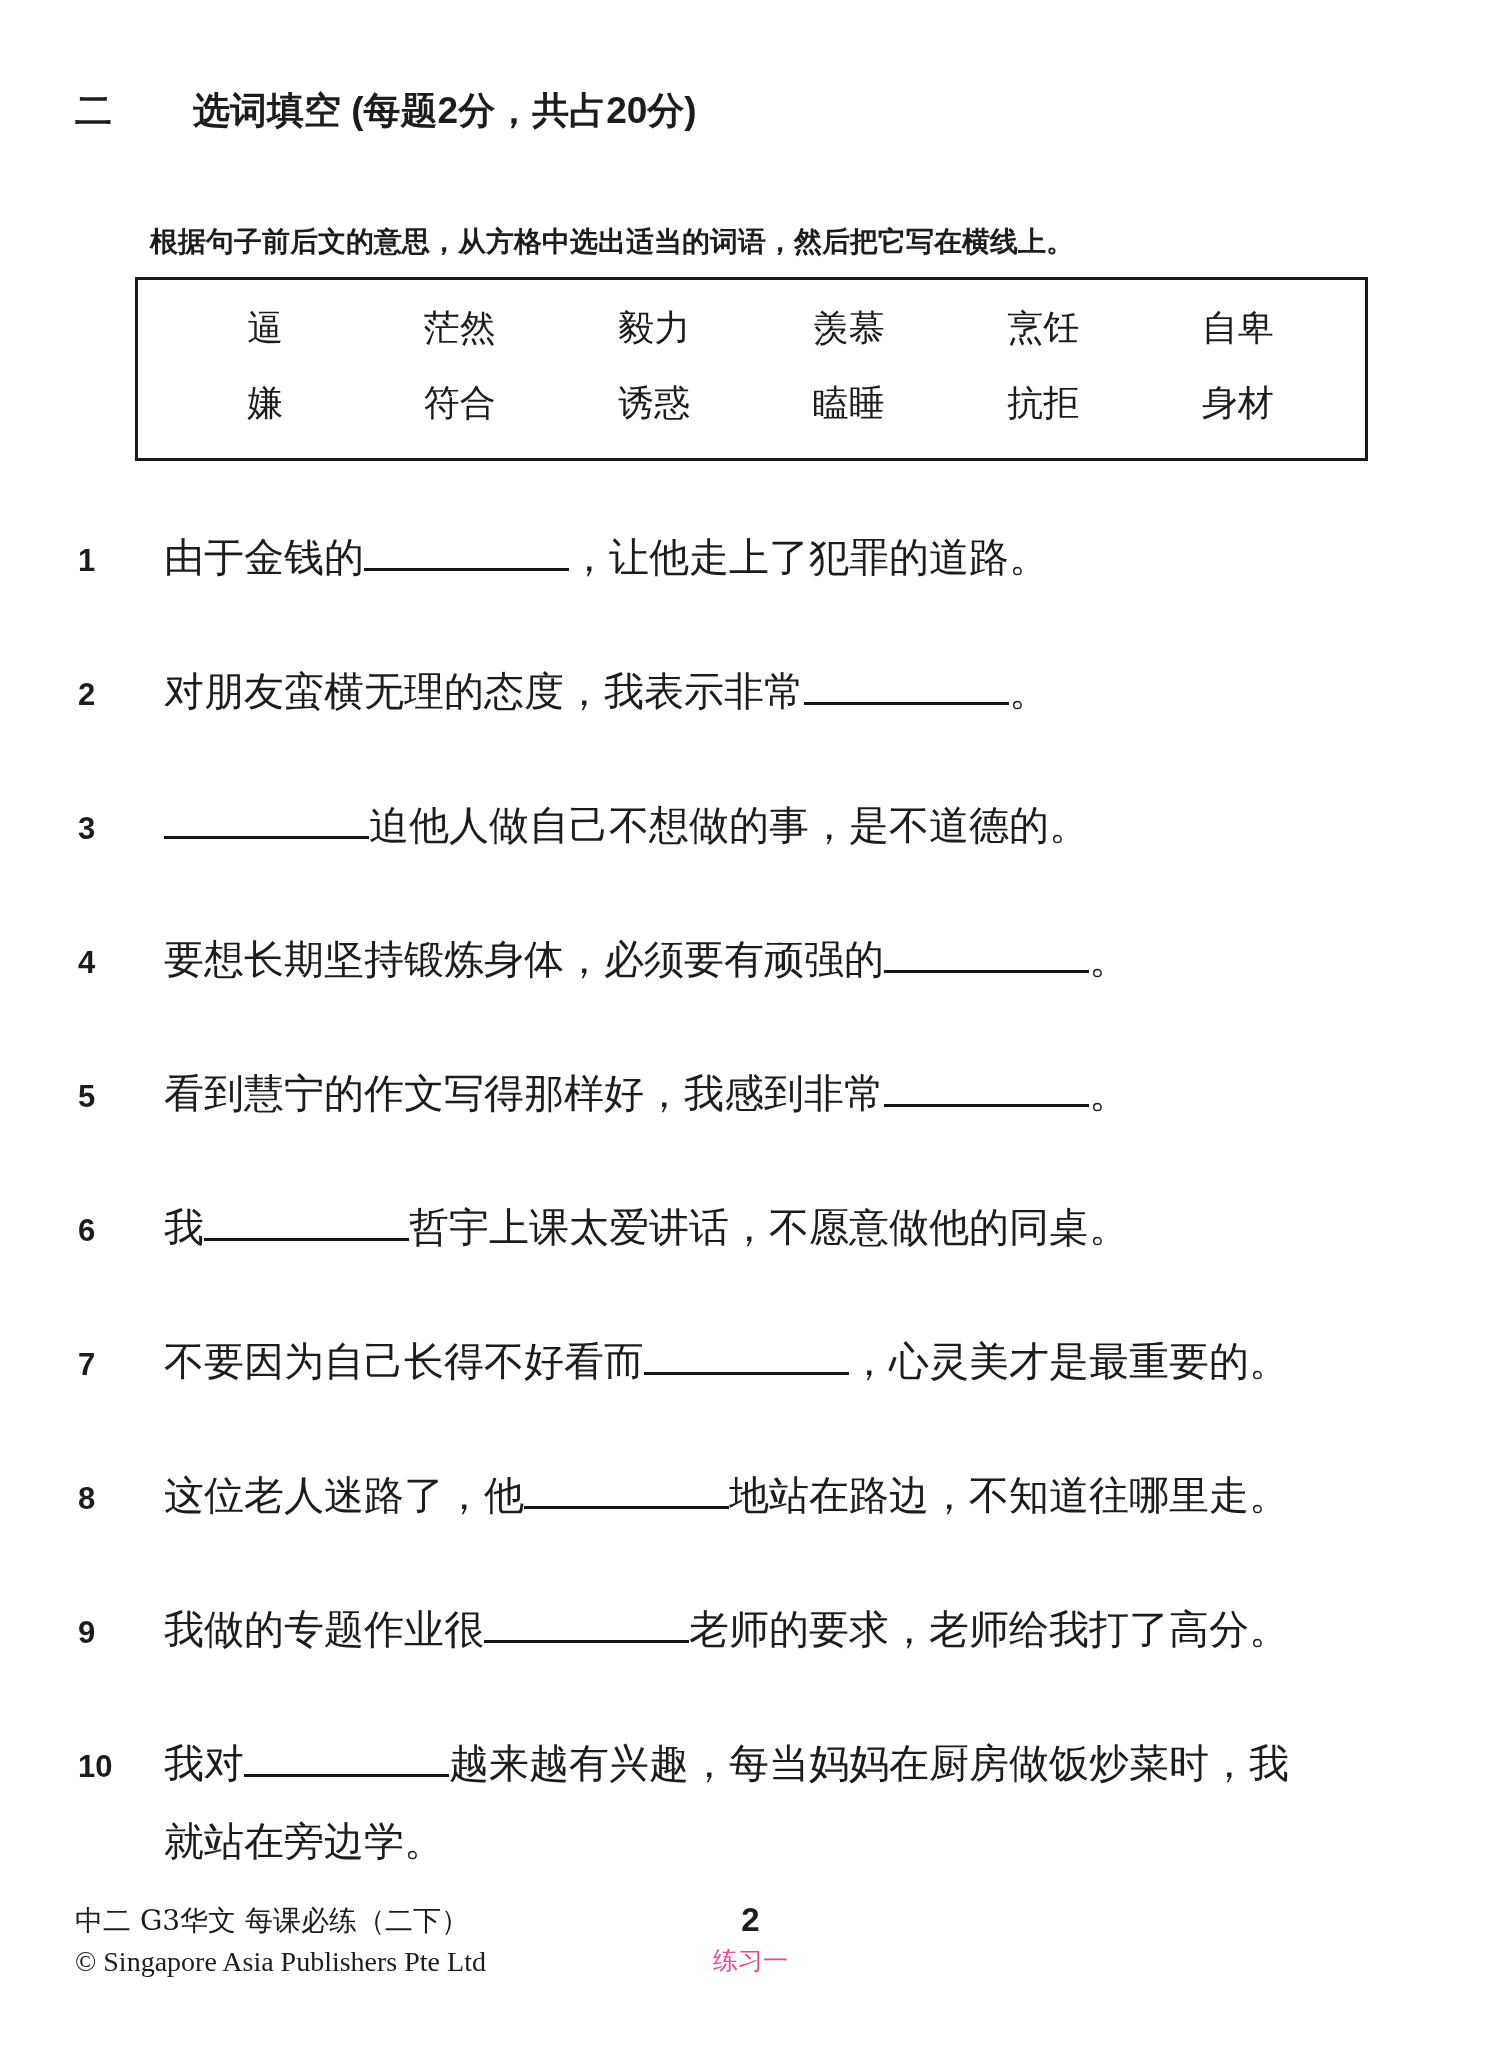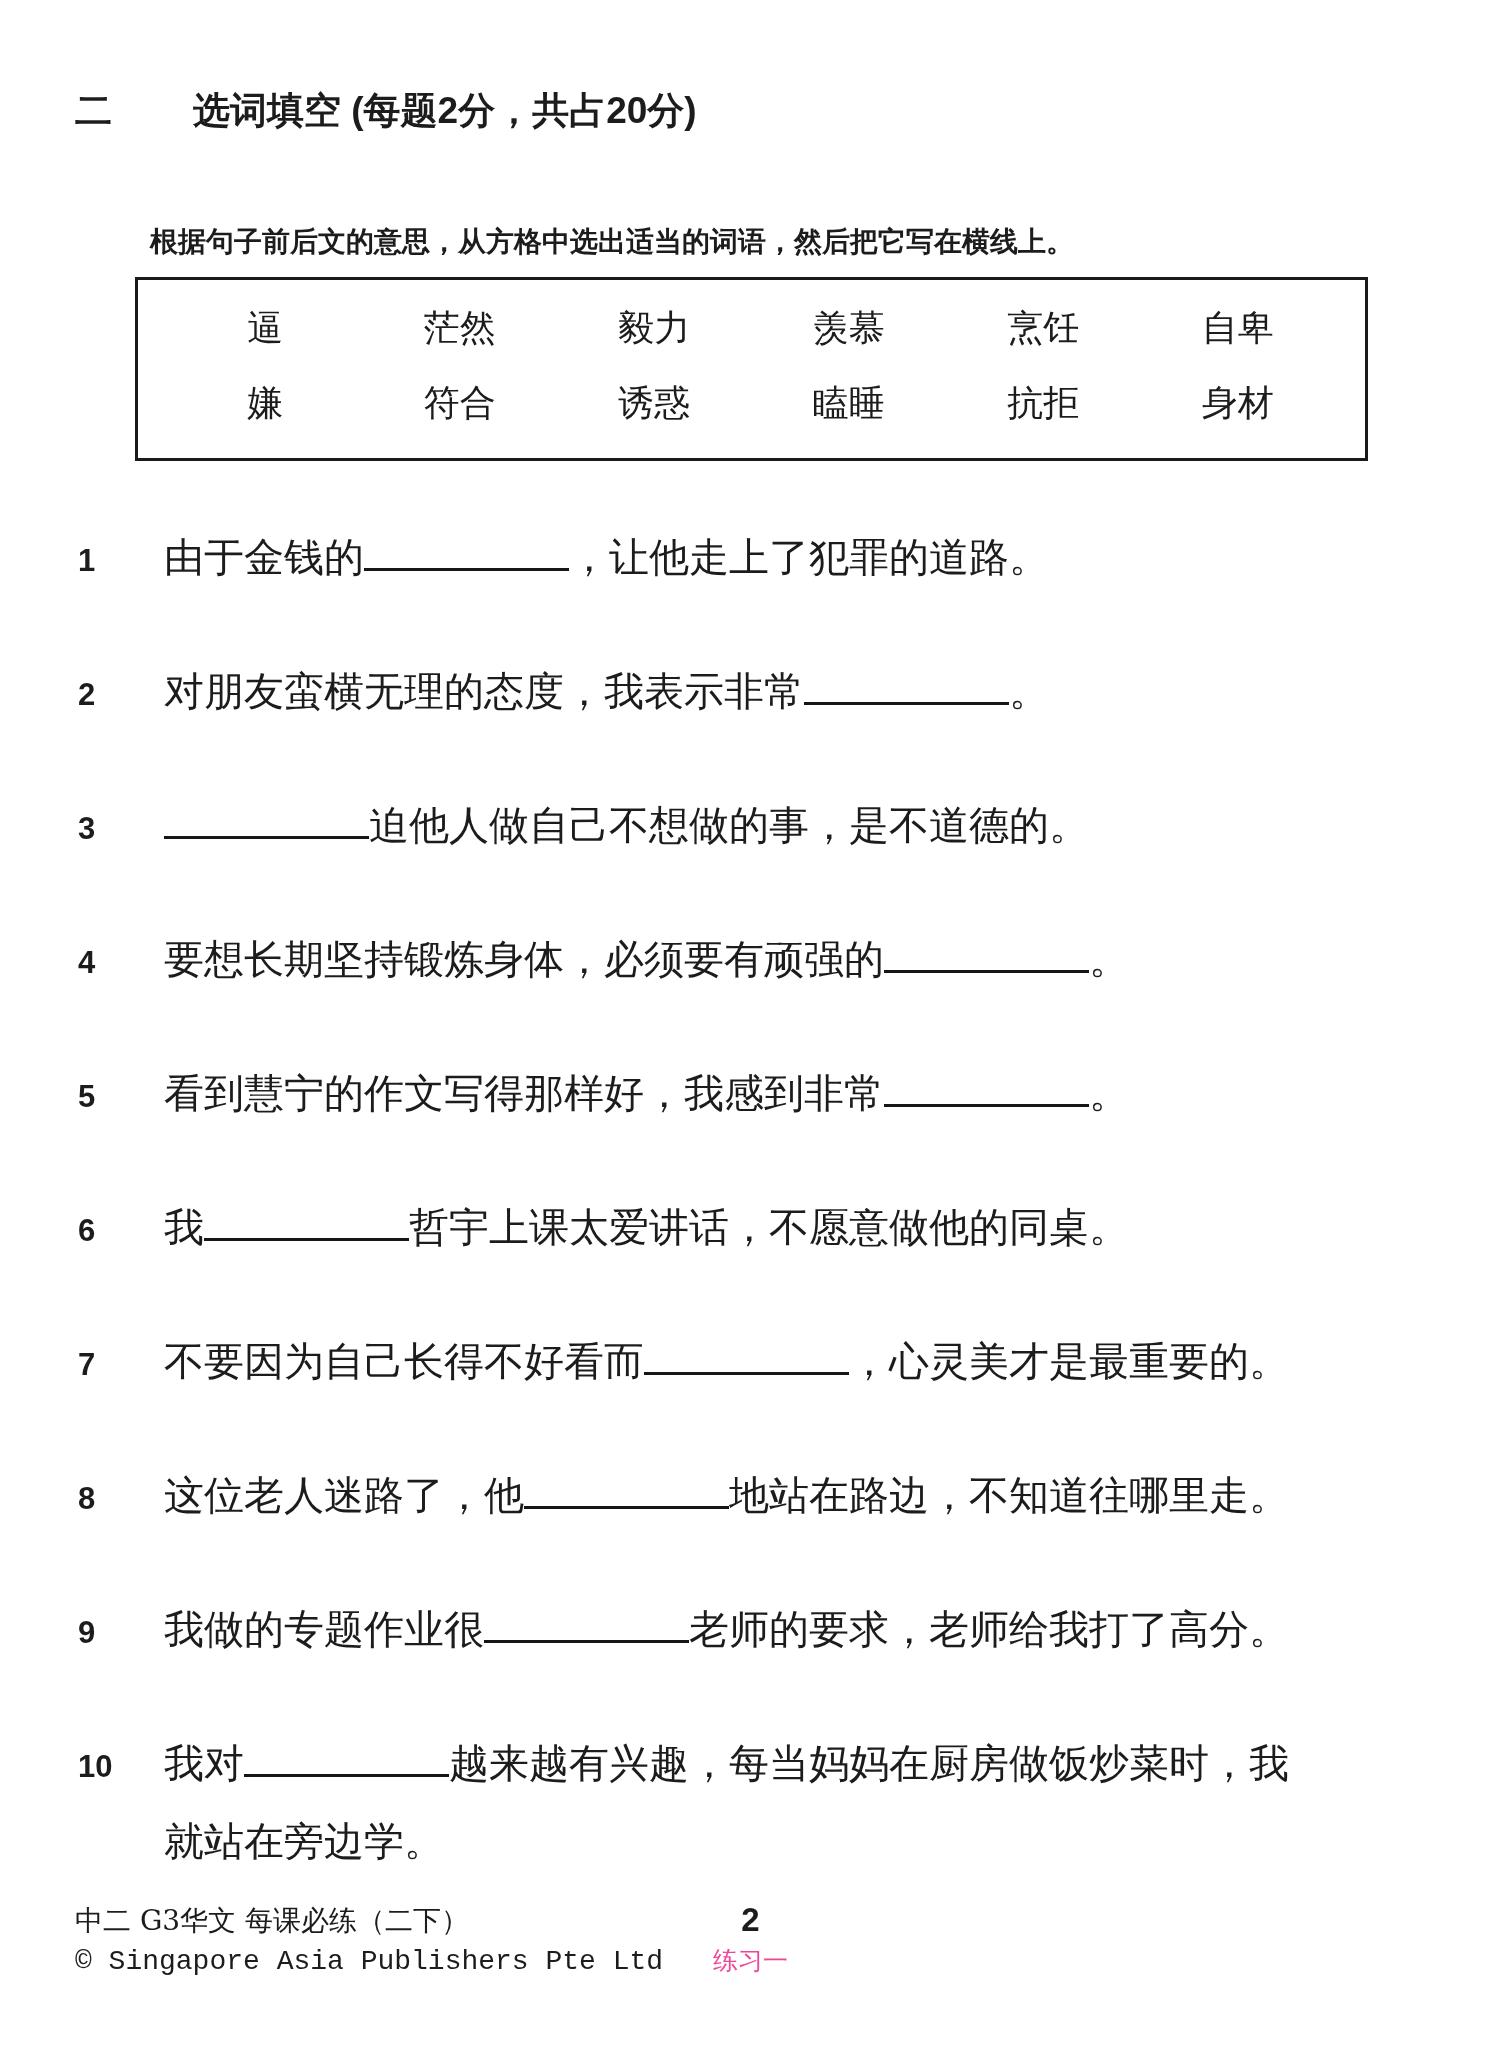--- a/index.html
+++ b/index.html
@@ -63,21 +63,21 @@
     vertical-align:baseline;
   }
   .q-line2{margin-top:18px;}
   .q-line2:empty{display:none;}
   
   .footer-left{
     position:absolute;left:75px;top:1901px;
     font-size:28px;line-height:1.45;
   }
   .footer-book{font-family:"DejaVu Serif","Liberation Serif",serif;}
-  .footer-copy{font-family:Liberation Mono, monospace;}
+  .footer-copy{font-family:Liberation Serif, serif;}
   .footer-center{
     position:absolute;left:0;top:1903px;width:1501px;
     text-align:center;
   }
   .page-num{font-size:33px;font-weight:700;line-height:1;}
   .exercise-label{
     margin-top:8px;
     font-family:"DejaVu Serif","Liberation Serif",serif;
     font-size:25px;color:#ec4899;
   }

